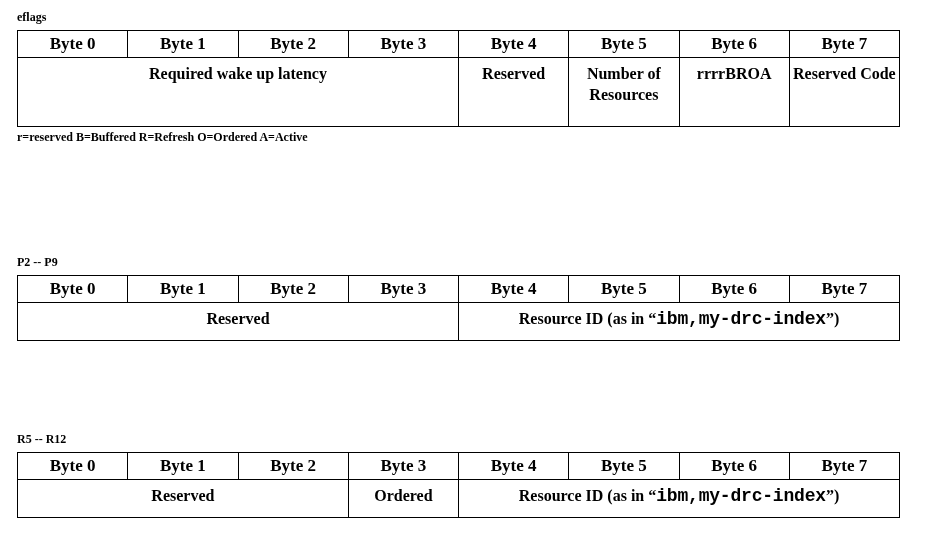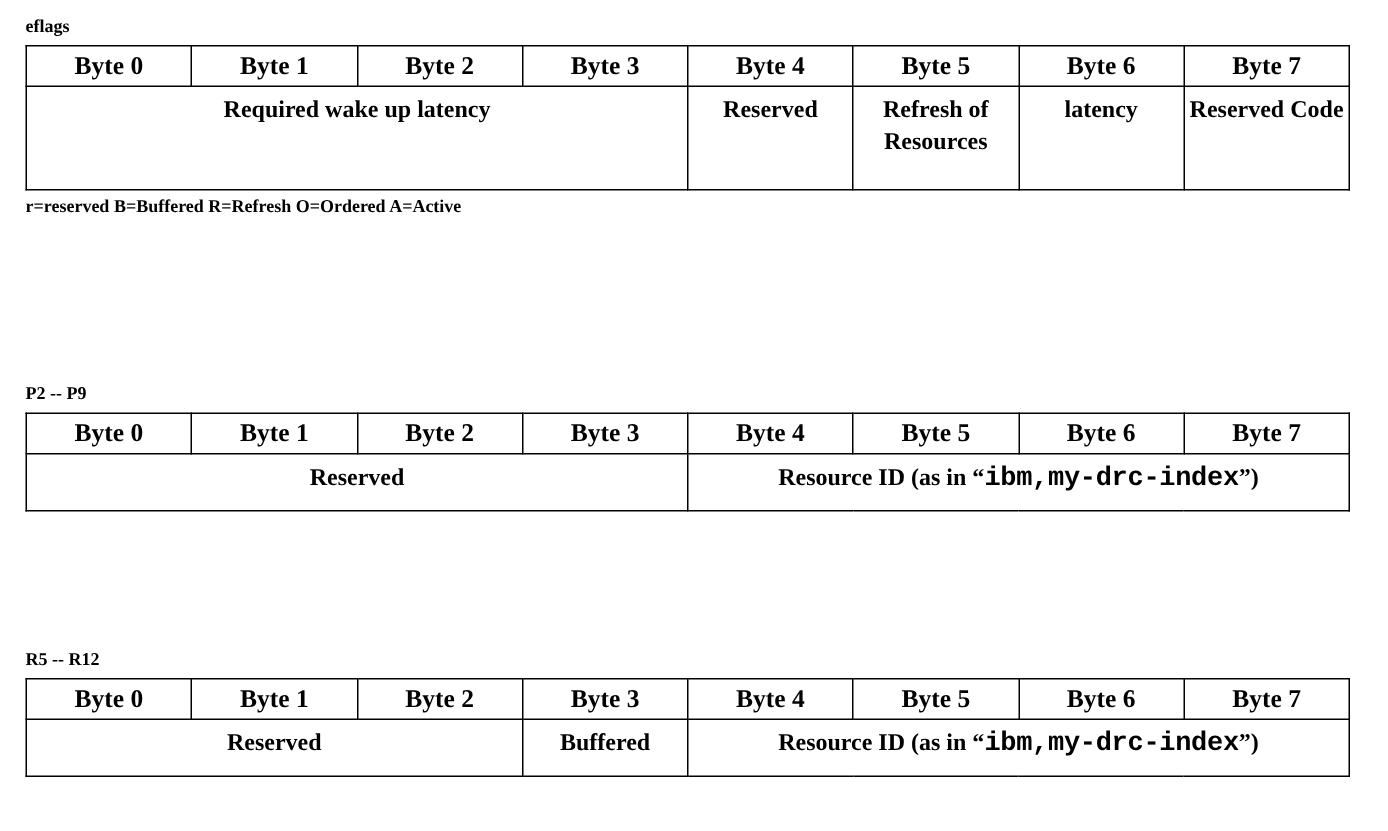--- a/index.html
+++ b/index.html
@@ -127,22 +127,22 @@
           <th>Byte 4</th>
           <th>Byte 5</th>
           <th>Byte 6</th>
           <th>Byte 7</th>
         </tr>
       </thead>
       <tbody>
         <tr>
           <td colspan="4" class="cell-center">Required wake up latency</td>
           <td colspan="1" class="cell-right">Reserved</td>
-          <td colspan="1" class="cell-center">Refresh of Resources</td>
-          <td colspan="1" class="cell-center">latency</td>
+          <td colspan="1" class="cell-center">Number of Resources</td>
+          <td colspan="1" class="cell-center">rrrrBROA</td>
           <td colspan="1" class="cell-left">Reserved Code</td>
         </tr>
       </tbody>
     </table>
 
     <div class="legend">r=reserved B=Buffered R=Refresh O=Ordered A=Active</div>
   </div>
 
   <div class="block" style="top: 253px;">
 
@@ -203,20 +203,20 @@
           <th>Byte 3</th>
           <th>Byte 4</th>
           <th>Byte 5</th>
           <th>Byte 6</th>
           <th>Byte 7</th>
         </tr>
       </thead>
       <tbody>
         <tr>
           <td colspan="3" class="cell-center">Reserved</td>
-          <td colspan="1" class="cell-center">Buffered</td>
+          <td colspan="1" class="cell-center">Ordered</td>
           <td colspan="4" class="cell-center nowrap"><span>Resource ID (as in “</span><span class="mono">ibm,my-drc-index</span><span>”)</span></td>
         </tr>
       </tbody>
     </table>
   </div>
 
 </div>
 
 </body></html>

